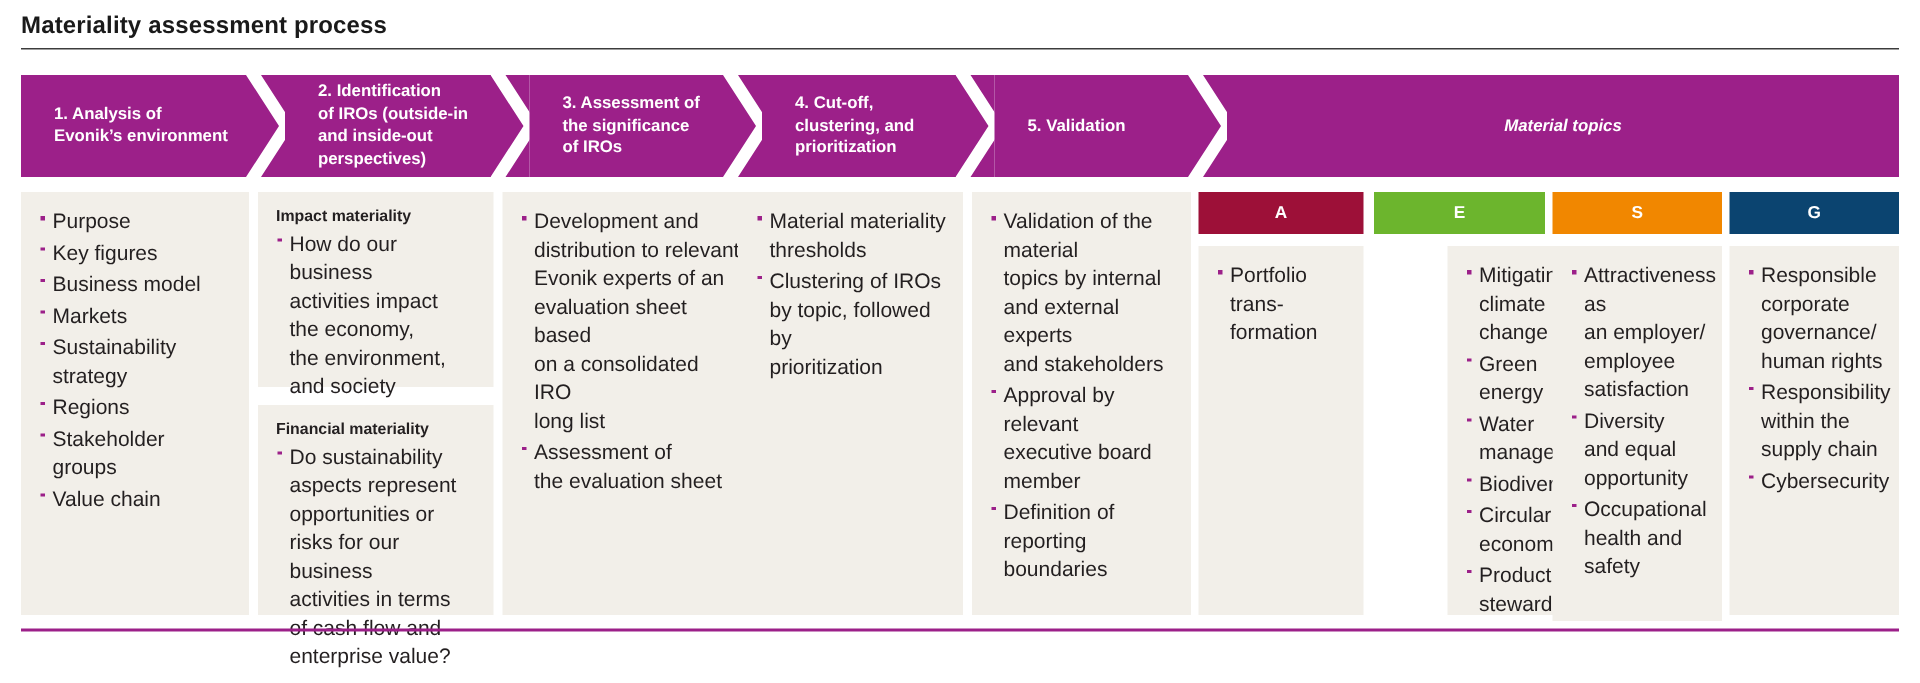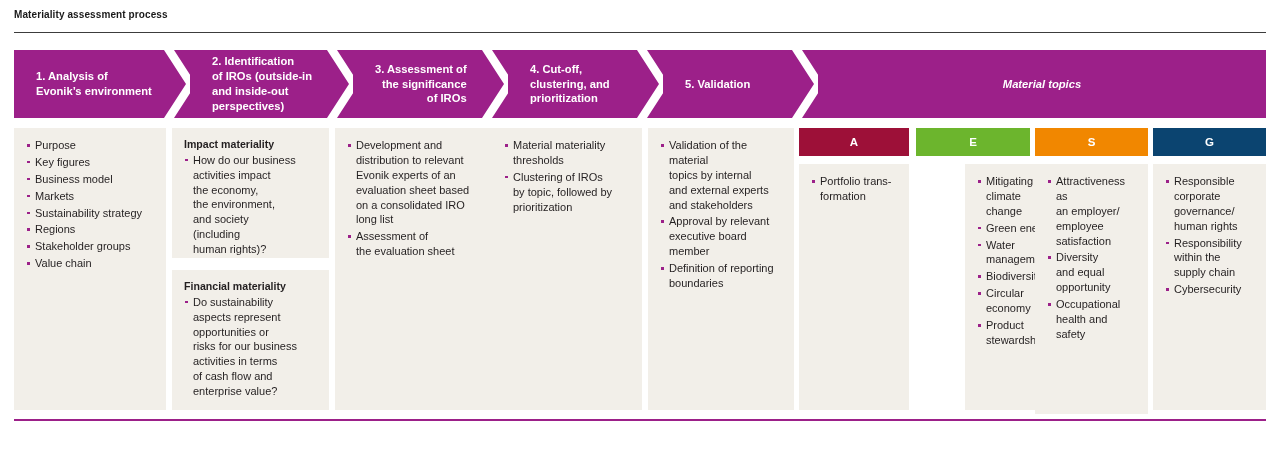--- a/index.html
+++ b/index.html
@@ -8,21 +8,21 @@
     background:#ffffff;
     font-family:"Liberation Sans", sans-serif;
     color:#231f20;
     overflow:hidden;
   }
   .page{position:relative;width:1280px;height:455px;}
 
   
   .doc-title{
     position:absolute;left:14px;top:9px;
-    font-size:10px;font-weight:bold;letter-spacing:.1px;color:#1a1a1a;
+    font-size:16px;font-weight:bold;letter-spacing:.1px;color:#1a1a1a;
   }
   .title-rule{
     position:absolute;left:14px;top:32px;width:1252px;height:1px;
     background:#3c3c3c;
   }
   .bottom-rule{
     position:absolute;left:14px;top:419px;width:1252px;height:2px;
     background:#9c2089;
   }
 
@@ -66,21 +66,21 @@
   .col-inner{padding:10px 10px 8px 12px;}
   .sub-head{
     font-size:10.6px;font-weight:bold;color:#231f20;
     margin:0 0 1px 0;line-height:1.3;
   }
   ul.bullets{list-style:none;margin:0;padding:0;}
   ul.bullets li{
     position:relative;
     padding-left:9px;
     margin-bottom:2px;
-    font-size:11px;line-height:1.355;color:#231f20;
+    font-size:14px;line-height:1.355;color:#231f20;
     white-space:pre-line;
   }
   ul.bullets li:before{
     content:"";position:absolute;left:1px;top:6px;
     width:2.5px;height:2.5px;background:#9c2089;
   }
 </style>
 </head>
 <body>
 
@@ -106,21 +106,21 @@
 of IROs (outside-in
 and inside-out
 perspectives)</div>
     </div>
     <div class="notch" style="left:313px;">
       <svg width="34" height="68" viewBox="0 0 34 68">
           <path d="M0,0 L10,0 L32,34 L10,68 L0,68 L22,34 Z" fill="#ffffff"></path>
         </svg>
     </div>
 
-    <div class="step" id="st3" style="left:339px;width:155px;text-align:right;">
+    <div class="step" id="st3" style="left:339px;width:155px;">
       <div class="step-label" style="white-space: pre-line;">3. Assessment of
 the significance
 of IROs</div>
     </div>
     <div class="notch" style="left:468px;">
       <svg width="34" height="68" viewBox="0 0 34 68">
           <path d="M0,0 L10,0 L32,34 L10,68 L0,68 L22,34 Z" fill="#ffffff"></path>
         </svg>
     </div>
 

